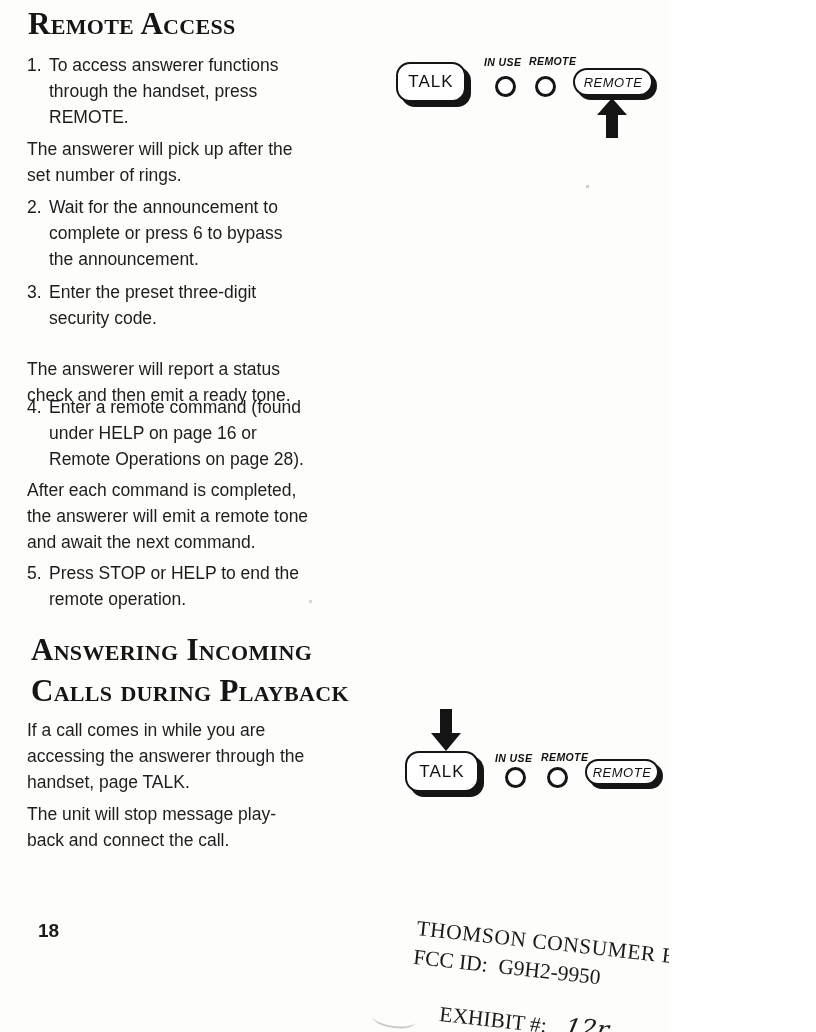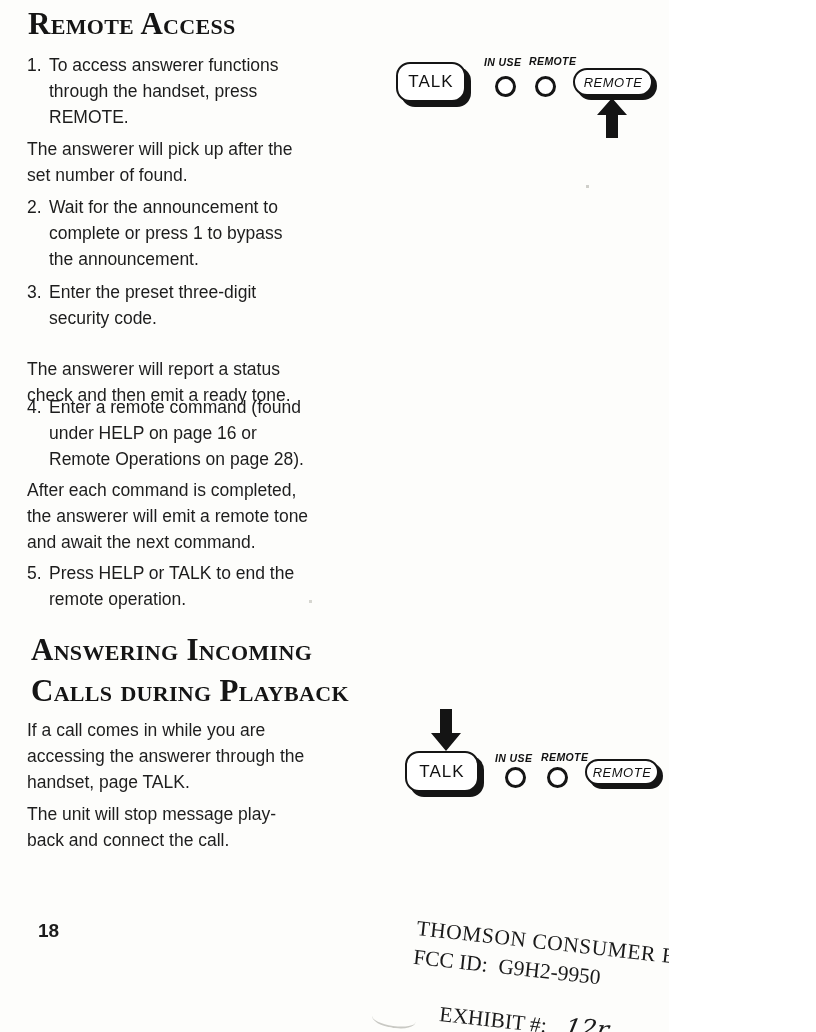--- a/index.html
+++ b/index.html
@@ -67,26 +67,26 @@
   <h1 class="sc abs" style="left:28px; top:6px;">Remote Access</h1>
 
   <div class="step abs" style="left:27px; top:52px; width:360px;">
     <span class="num">1.</span>
     <span class="txt">To access answerer functions
 through the handset, press
 REMOTE.</span>
   </div>
 
   <div class="para abs" style="left:27px; top:136px; width:370px;">The answerer will pick up after the
-set number of found.</div>
+set number of rings.</div>
 
   <div class="step abs" style="left:27px; top:194px; width:360px;">
     <span class="num">2.</span>
     <span class="txt">Wait for the announcement to
-complete or press 1 to bypass
+complete or press 6 to bypass
 the announcement.</span>
   </div>
 
   <div class="step abs" style="left:27px; top:279px; width:360px;">
     <span class="num">3.</span>
     <span class="txt">Enter the preset three-digit
 security code.</span>
   </div>
 
   <div class="para abs" style="left:27px; top:356px; width:370px;">The answerer will report a status
@@ -98,21 +98,21 @@
 under HELP on page 16 or
 Remote Operations on page 28).</span>
   </div>
 
   <div class="para abs" style="left:27px; top:477px; width:370px;">After each command is completed,
 the answerer will emit a remote tone
 and await the next command.</div>
 
   <div class="step abs" style="left:27px; top:560px; width:360px;">
     <span class="num">5.</span>
-    <span class="txt">Press HELP or TALK to end the
+    <span class="txt">Press STOP or HELP to end the
 remote operation.</span>
   </div>
 
   <h2 class="sc abs" style="left:31px; top:629px; width:400px;">Answering Incoming
 Calls during Playback</h2>
 
   <div class="para abs" style="left:27px; top:717px; width:370px;">If a call comes in while you are
 accessing the answerer through the
 handset, page TALK.</div>
 

